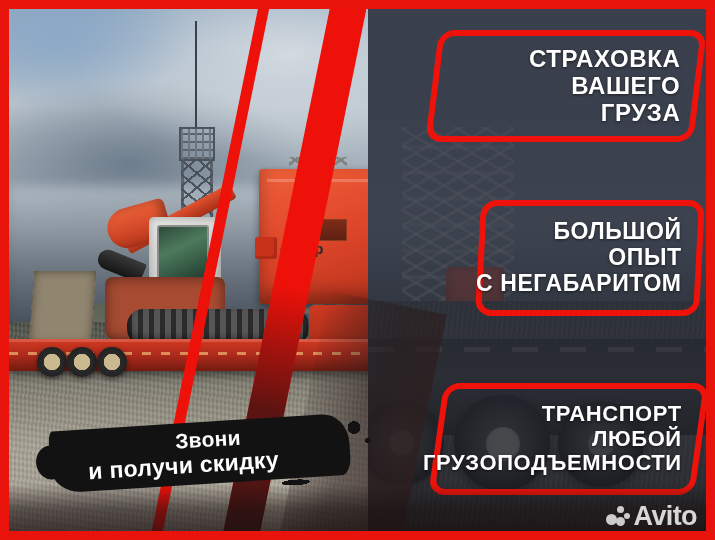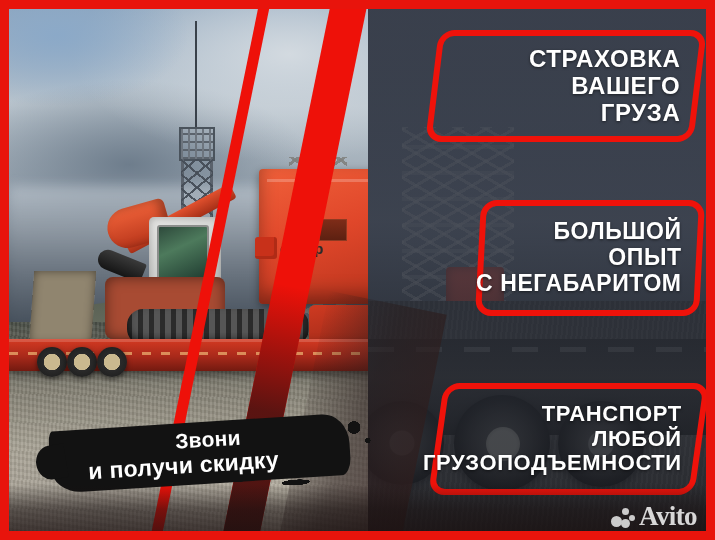--- a/index.html
+++ b/index.html
@@ -405,23 +405,22 @@
 
   
   .wm-shade {
     position:absolute; left:0; bottom:0; width:715px; height:56px;
     background:linear-gradient(180deg, rgba(20,14,14,0) 0%, rgba(24,16,16,.55) 45%, rgba(26,16,16,.8) 100%);
     z-index:55;
   }
   .avito {
     position:absolute; right:18px; bottom:10px;
     z-index:58;
-    display:flex; align-items:flex-end; gap:4px;
+    display:flex; align-items:center; gap:4px;
     opacity:.93;
-    font-family:Liberation Serif, serif;
   }
   .avito-dots {
     position:relative; width:24px; height:22px;
   }
   .avito-dots i {
     position:absolute; display:block; border-radius:50%; background:#d9d9d9;
   }
   .ad1 { left:0;   top:8px;  width:11px; height:11px; }
   .ad2 { left:11px; top:0;   width:7px;  height:7px; }
   .ad3 { left:10px; top:11px; width:9px; height:9px; }

